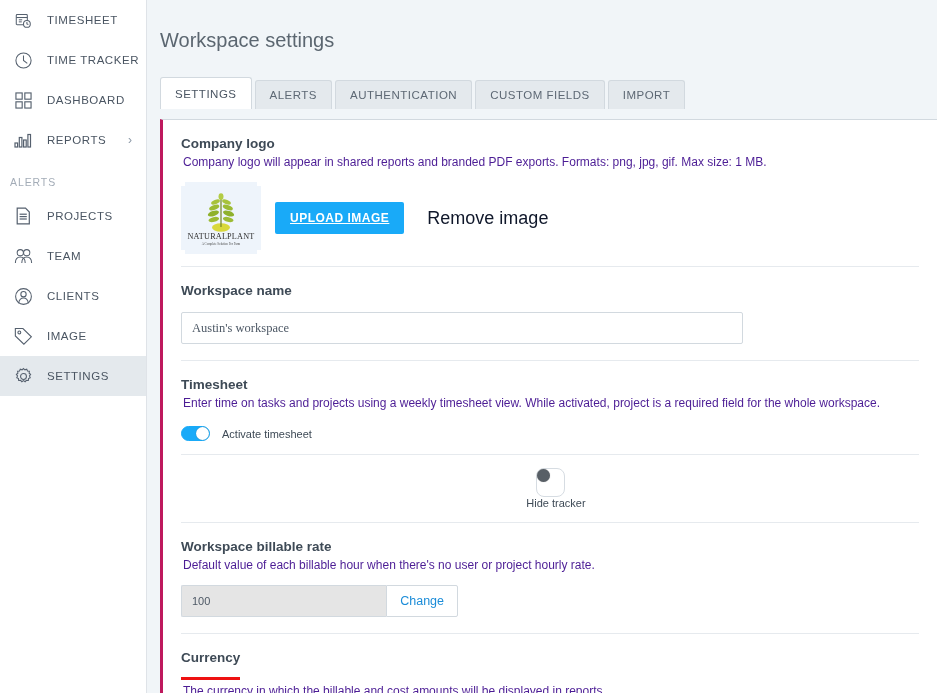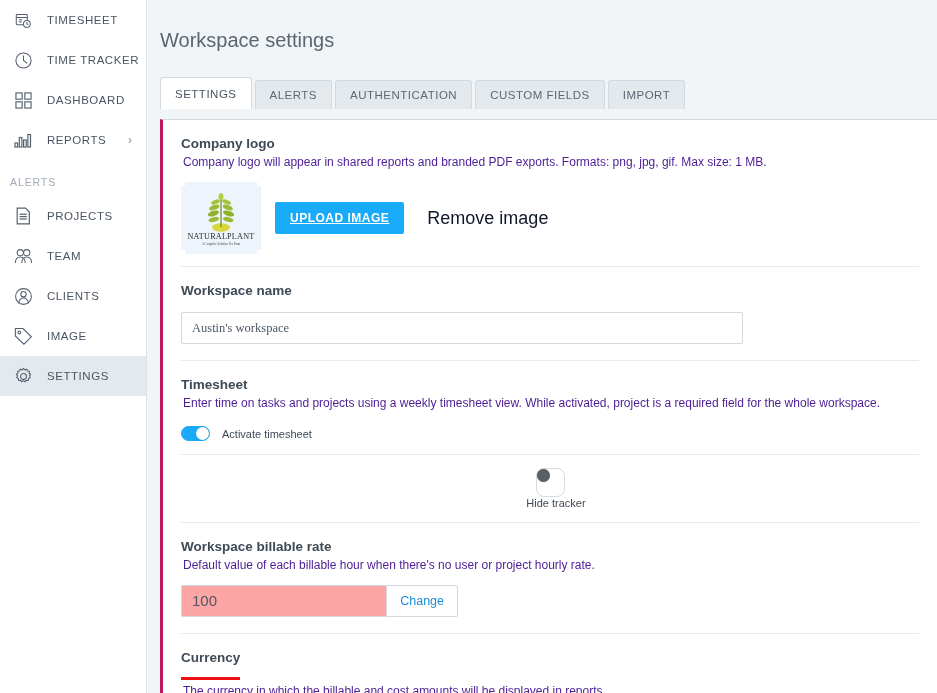--- a/index.html
+++ b/index.html
@@ -196,22 +196,22 @@
   .rate-group {
     display: flex;
     margin-top: 11px;
     width: 277px;
     height: 32px;
   }
   .rate-group .val {
     flex: 1 1 auto;
     border: 1px solid #d2d9df;
     border-right: none;
-    background: #fca5a5;
-    font-size: 15px;
+    background: #e5e5e5;
+    font-size: 11px;
     color: #4d5865;
     display: flex; align-items: center;
     padding: 0 10px;
     border-radius: 2px 0 0 2px;
   }
   .rate-group .change {
     flex: 0 0 auto;
     border: 1px solid #d2d9df;
     background: #ffffff;
     color: #1b8cd8;

